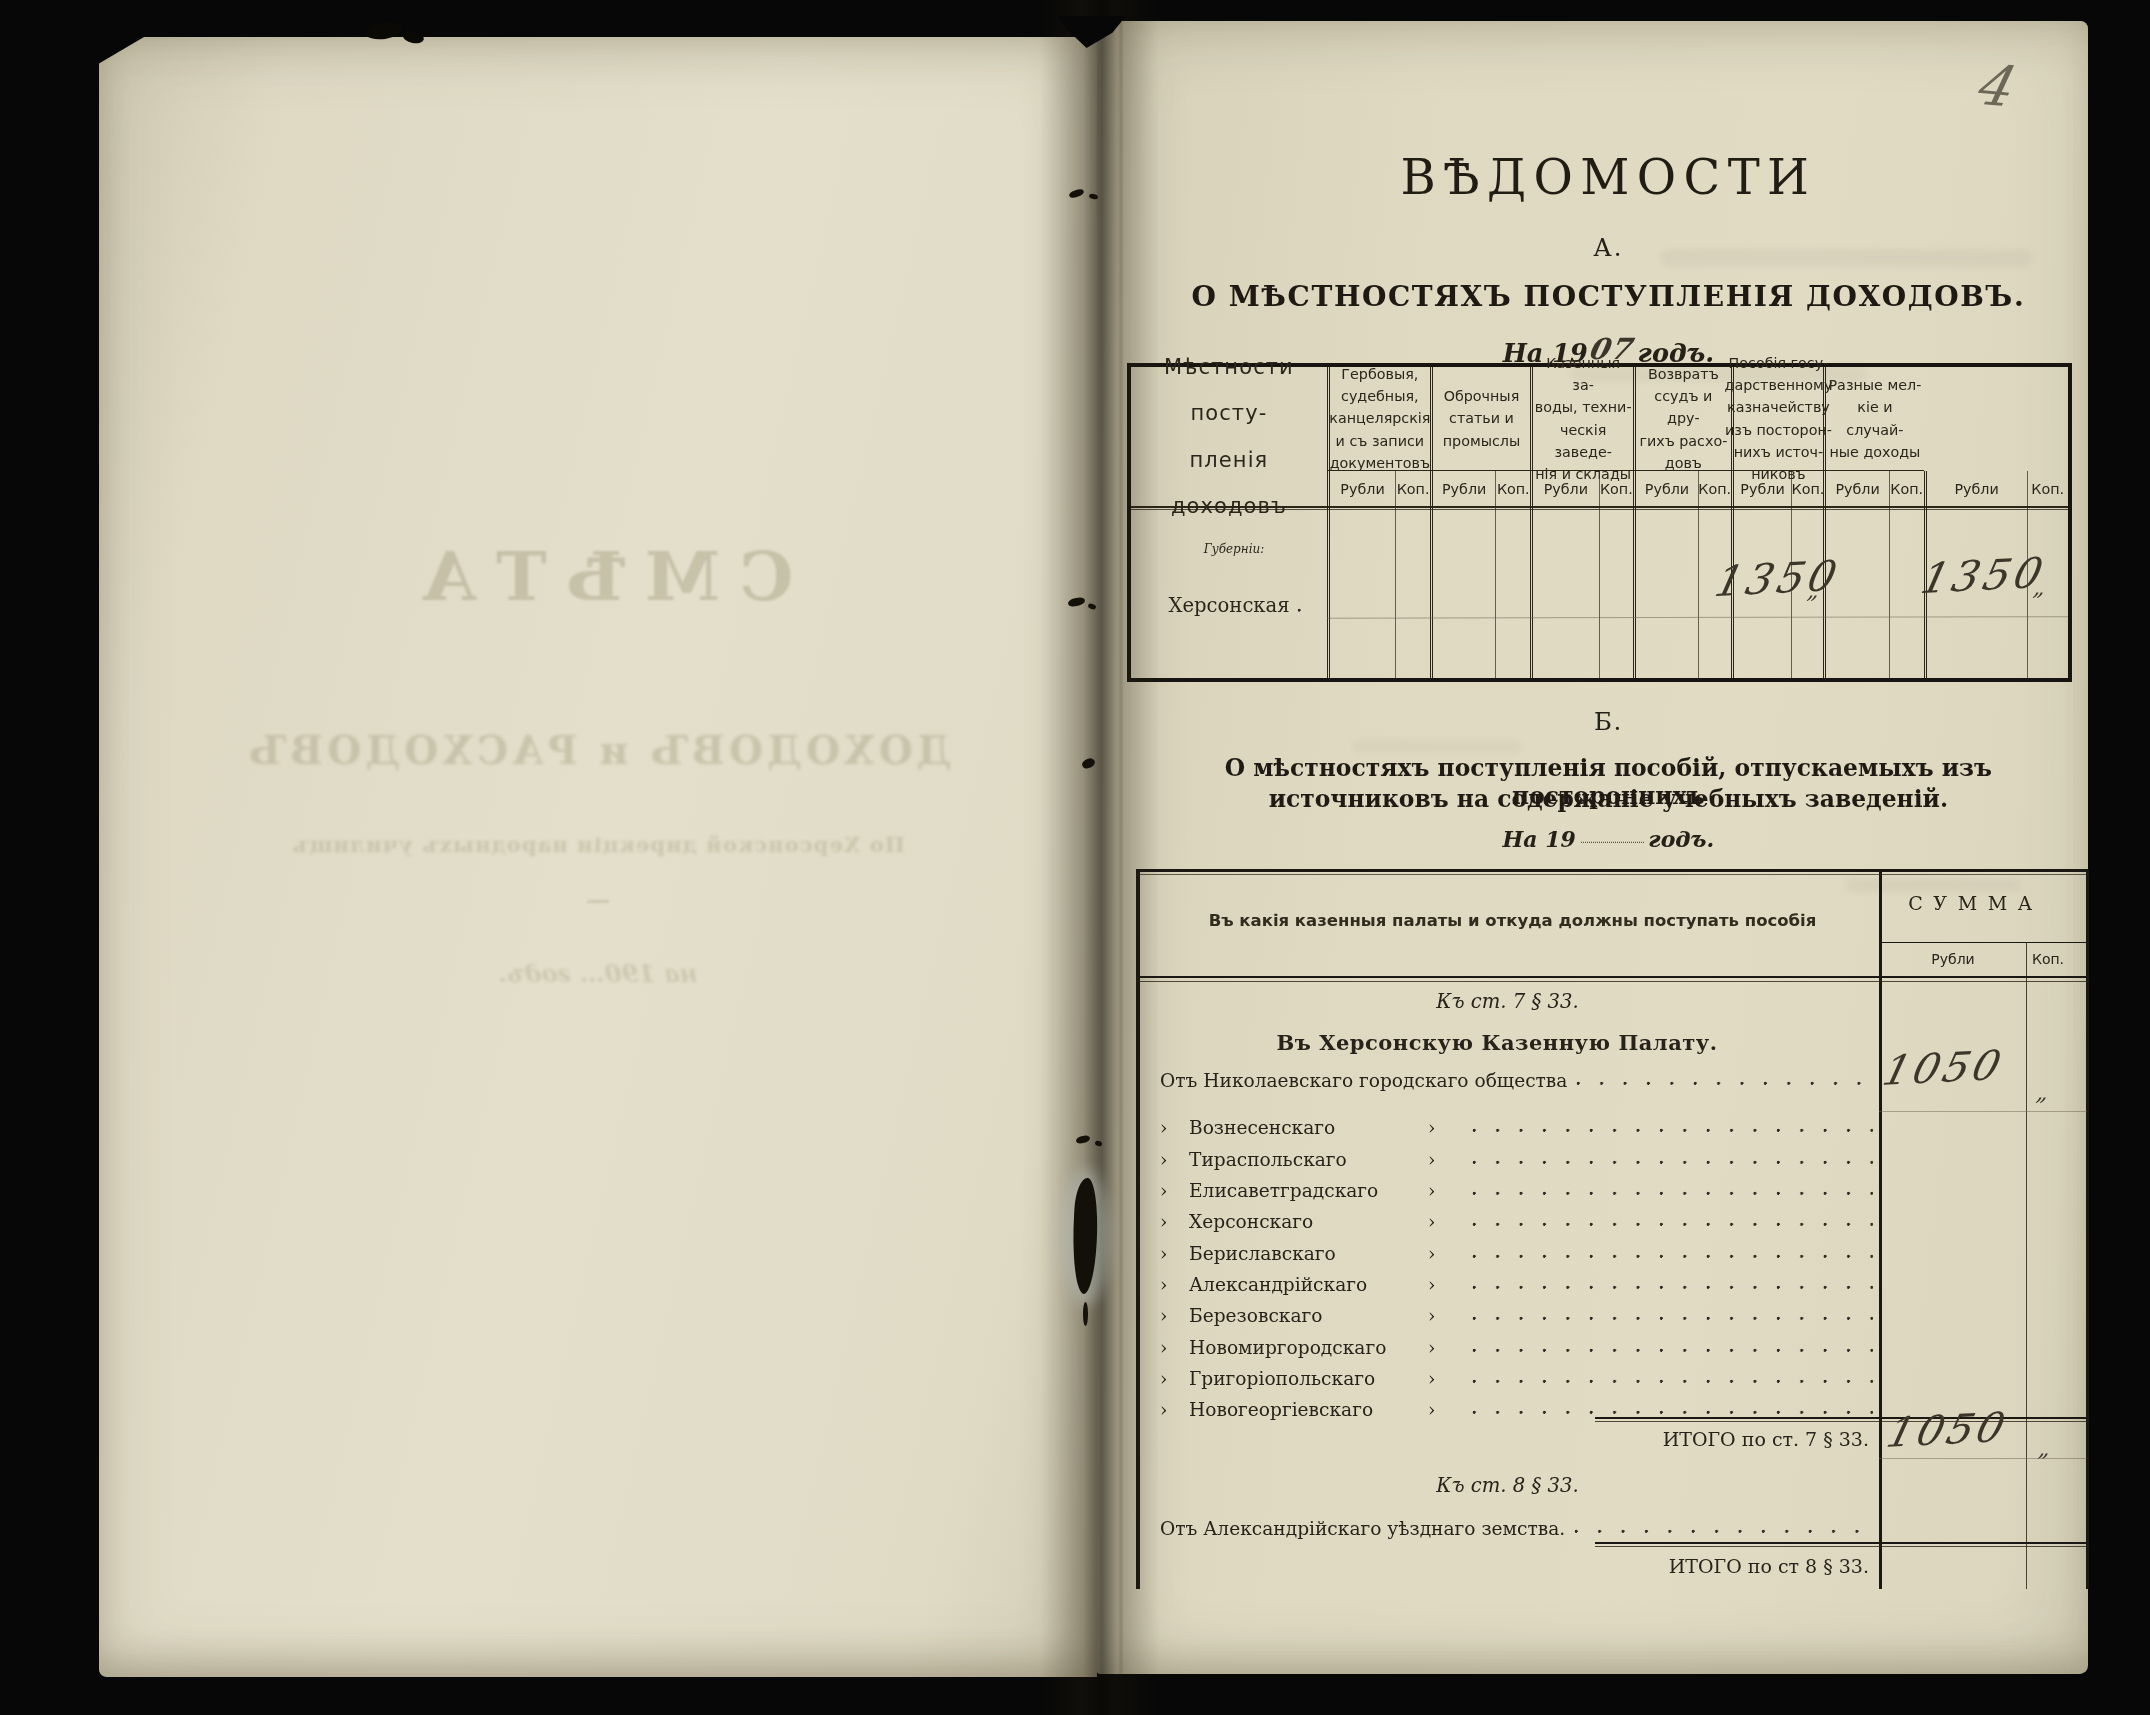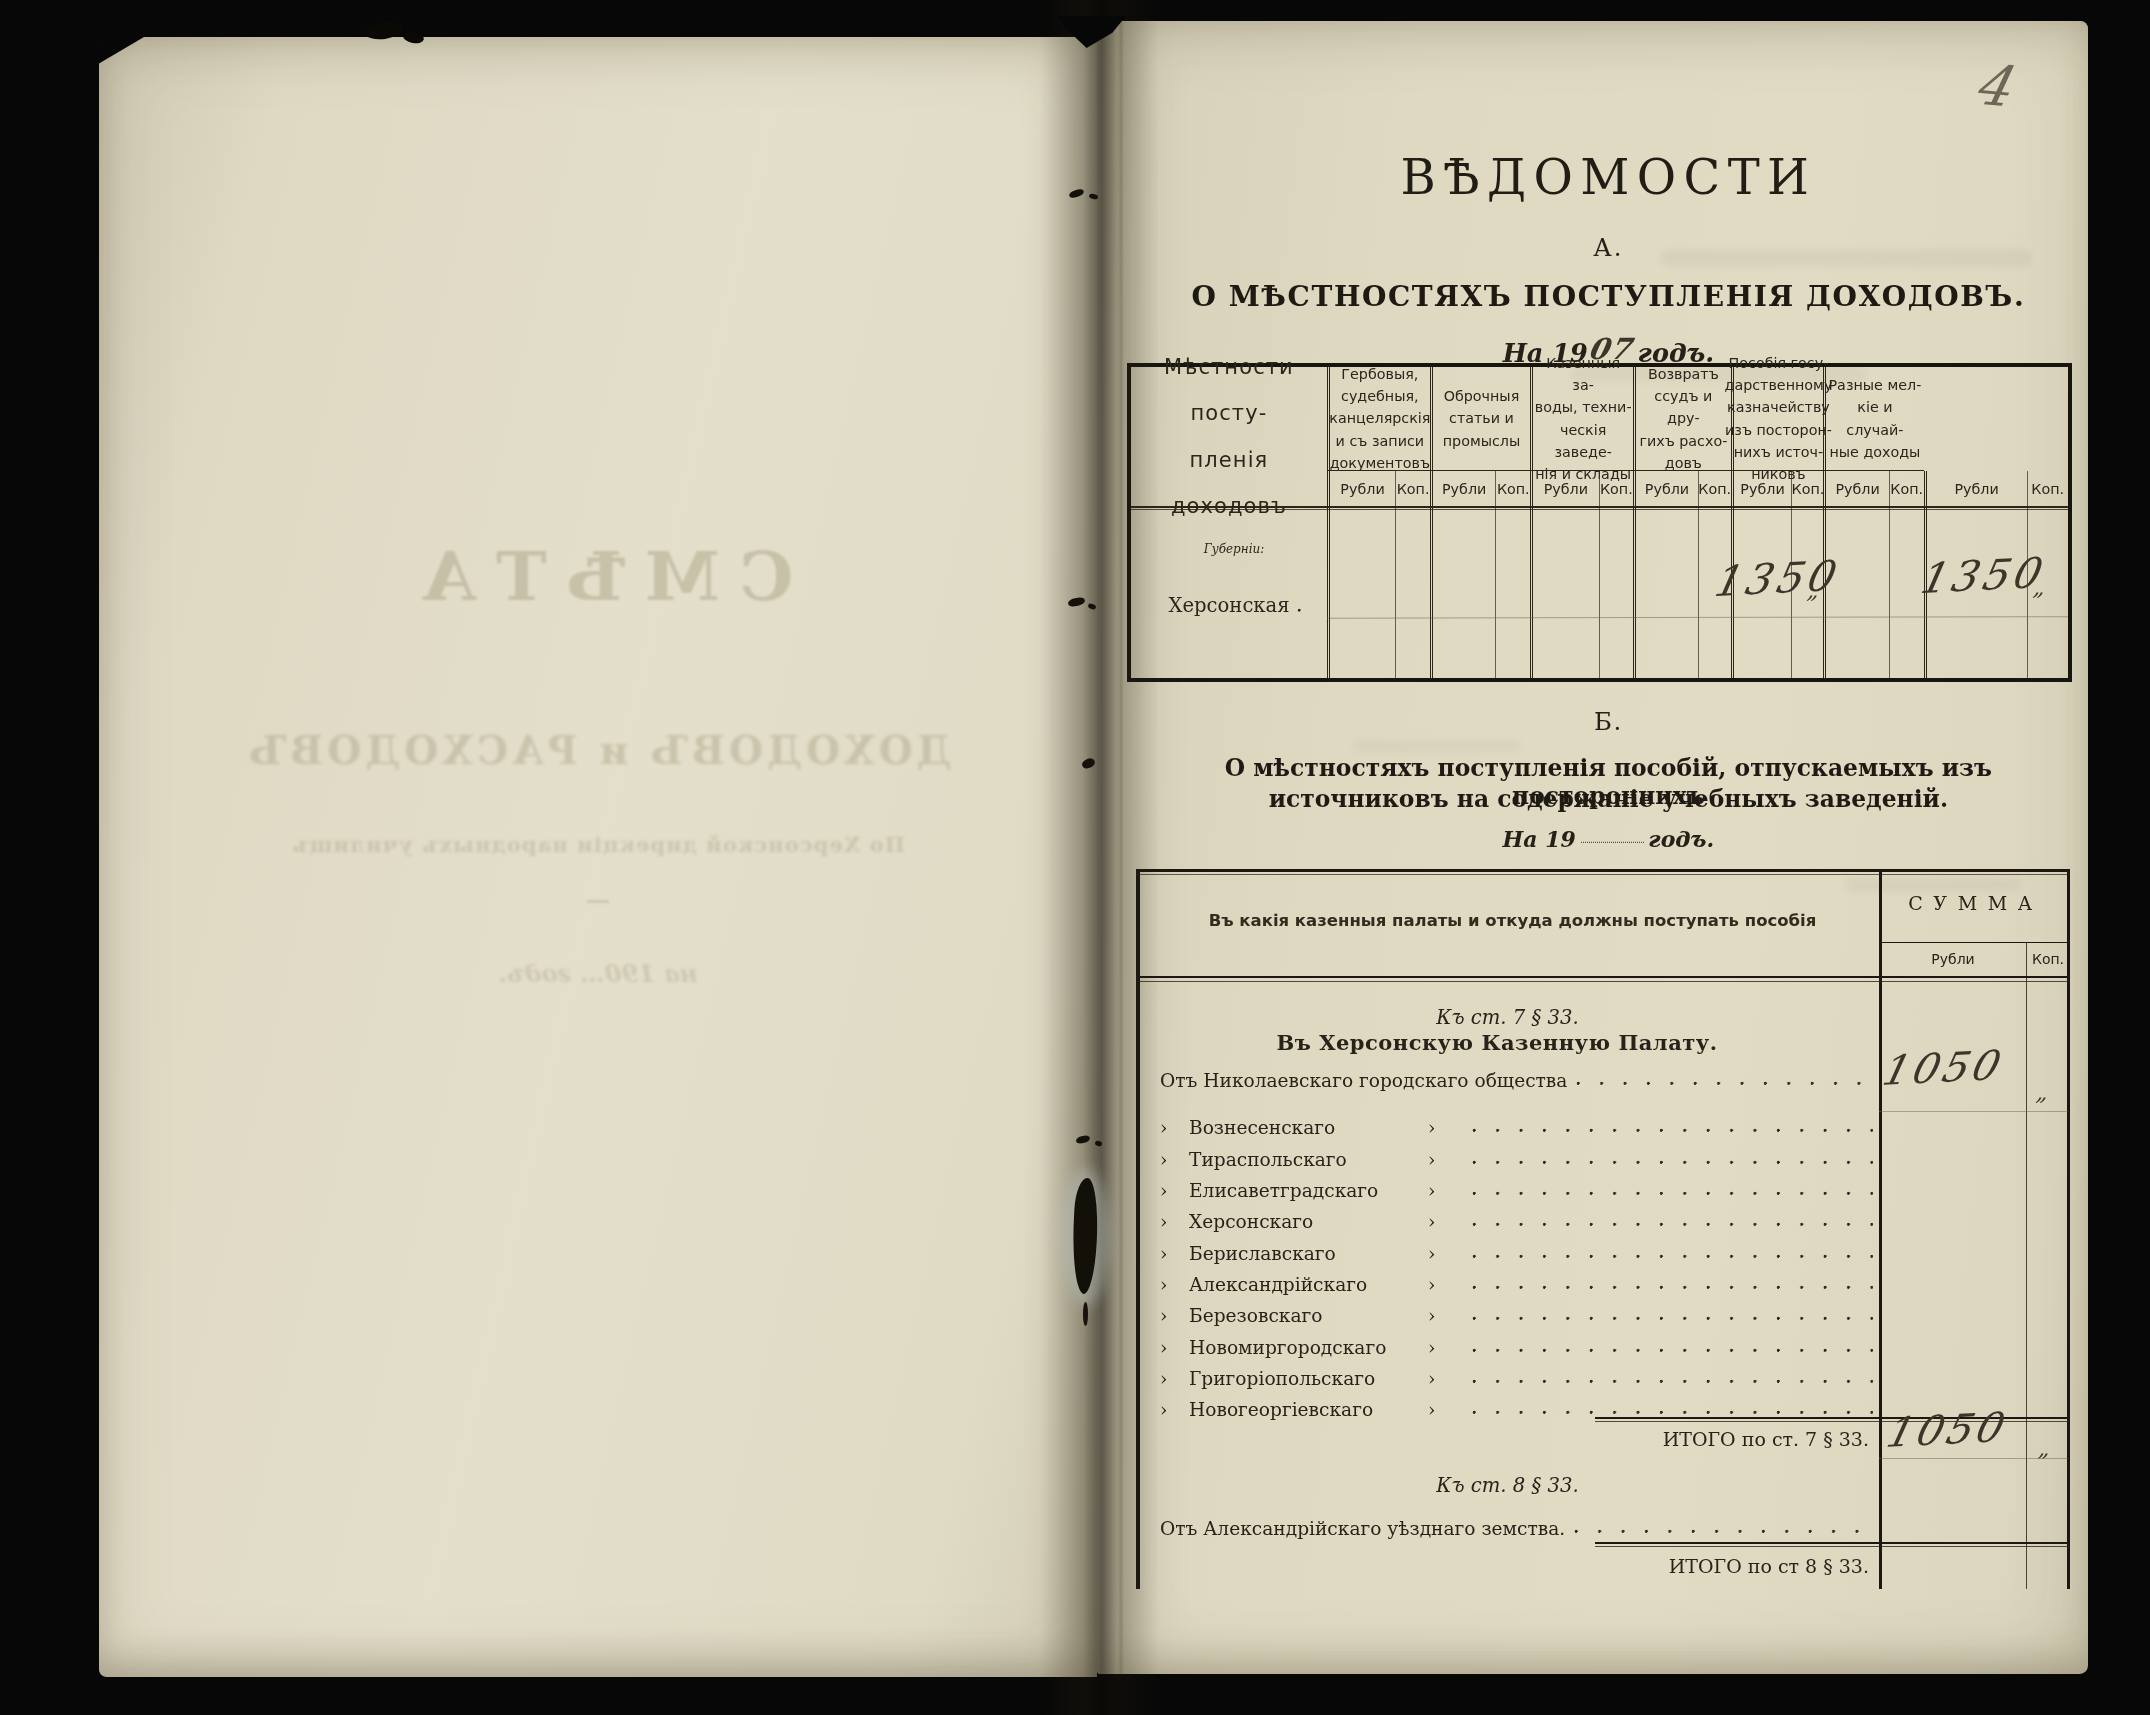--- a/index.html
+++ b/index.html
@@ -76,21 +76,21 @@
 
   
   .letterB{position:absolute;left:37px;right:5.3px;top:686px;text-align:center;font-size:24.4px;letter-spacing:1.6px;}
   .headB{position:absolute;left:37px;right:5.3px;text-align:center;font-size:23.4px;font-weight:bold;color:#1f1a13;}
   .headB1{top:733px;}
   .headB2{top:764px;}
   .yearB{position:absolute;left:37px;right:5.3px;top:805px;text-align:center;font-size:22px;font-style:italic;font-weight:bold;}
   .dotfill{display:inline-block;width:63px;border-bottom:1.6px dotted #352f20;transform:translateY(-4.2px);margin:0 4.2px 0 5.3px;}
 
   
-  .tableB{position:absolute;left:39px;top:848px;width:934px;height:720px;color:#28231a;}
+  .tableB{position:absolute;left:39px;top:848px;width:934px;height:720px;color:#28231a;padding-left:19px;}
   .tableB .vline,.tableB .hline{position:absolute;background:#1b1712;}
   .b-left{left:0;top:0;width:3.7px;height:100%;}
   .b-right{right:0;top:0;width:3.2px;height:100%;}
   .b-sumdiv{left:743px;top:0;width:2.7px;height:100%;}
   .b-rkdiv{left:890px;top:74px;width:1.1px;bottom:0;background:rgba(45,40,28,.85) !important;}
   .b-top1{left:0;right:0;top:0;height:2.7px;}
   .b-top2{left:0;right:0;top:4.8px;height:0.5px;background:rgba(40,35,22,.7) !important;}
   .b-sumline{left:743px;right:0;top:73px;height:1.1px;}
   .b-hdr1{left:0;right:0;top:107px;height:2.1px;}
   .b-hdr2{left:0;right:0;top:112px;height:0.5px;background:rgba(40,35,22,.8) !important;}
@@ -246,21 +246,21 @@
       <div class="hline b-top2"></div>
       <div class="hline b-sumline"></div>
       <div class="hline b-hdr1"></div>
       <div class="hline b-hdr2"></div>
 
       <div class="b-mainhdr">Въ какія казенныя палаты и откуда должны поступать пособія</div>
       <div class="b-summa">СУММА</div>
       <div class="b-rk b-rub">Рубли</div>
       <div class="b-rk b-kop">Коп.</div>
 
-      <div class="b-caption" style="top:121px;margin-top:16px;">Къ ст. 7 § 33.</div>
+      <div class="b-caption" style="top:121px;">Къ ст. 7 § 33.</div>
       <div class="b-palata" style="top:161px;">Въ Херсонскую Казенную Палату.</div>
 
       <div class="b-row" style="top:201px;">
         <span>Отъ Николаевскаго городскаго общества</span>
         <span class="dots"></span>
       </div>
       <div class="hw b-hw" style="left:749px;top:175px;">1050</div>
       <div class="hw b-hwk" style="left:901px;top:211px;">„</div>
       <div class="b-pline" style="top:242px;"></div>
 

